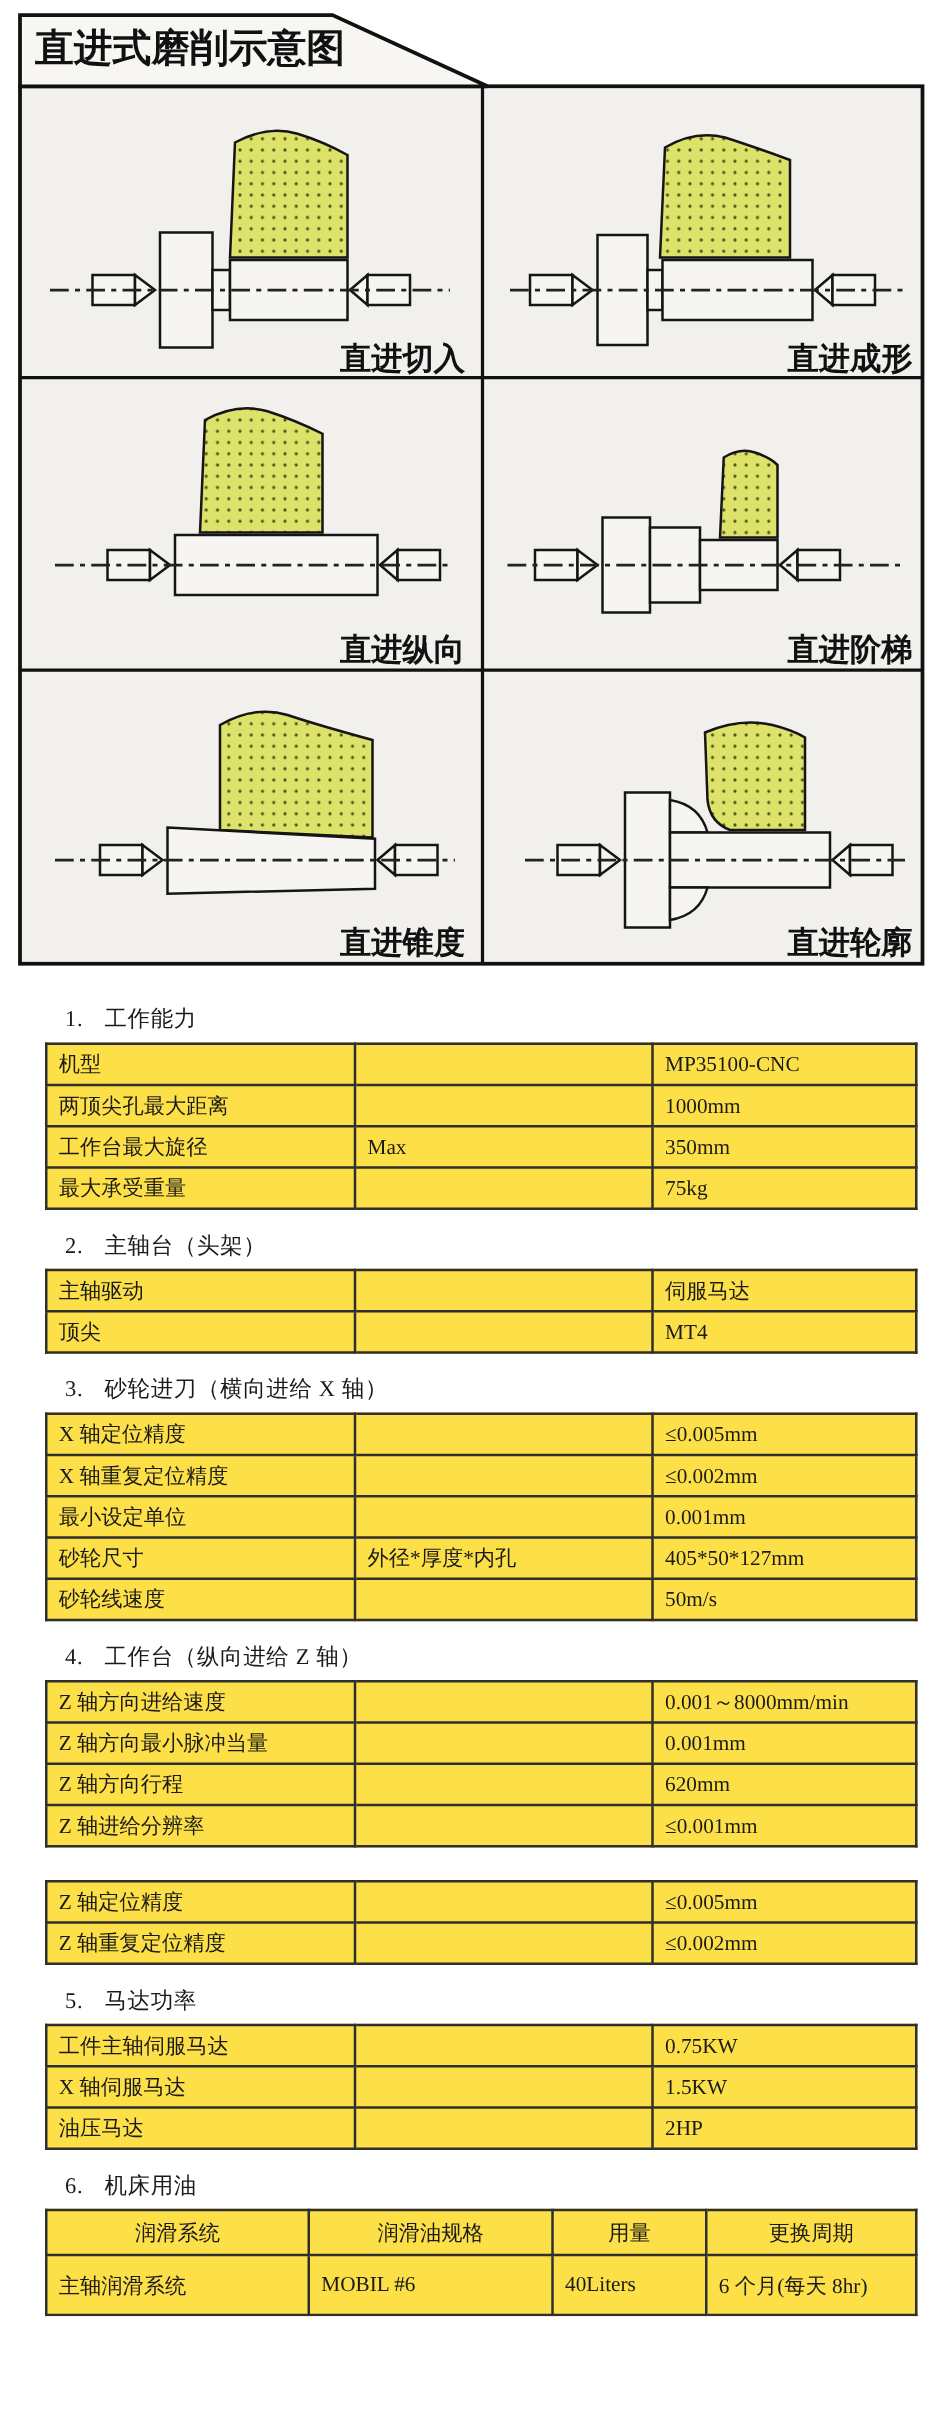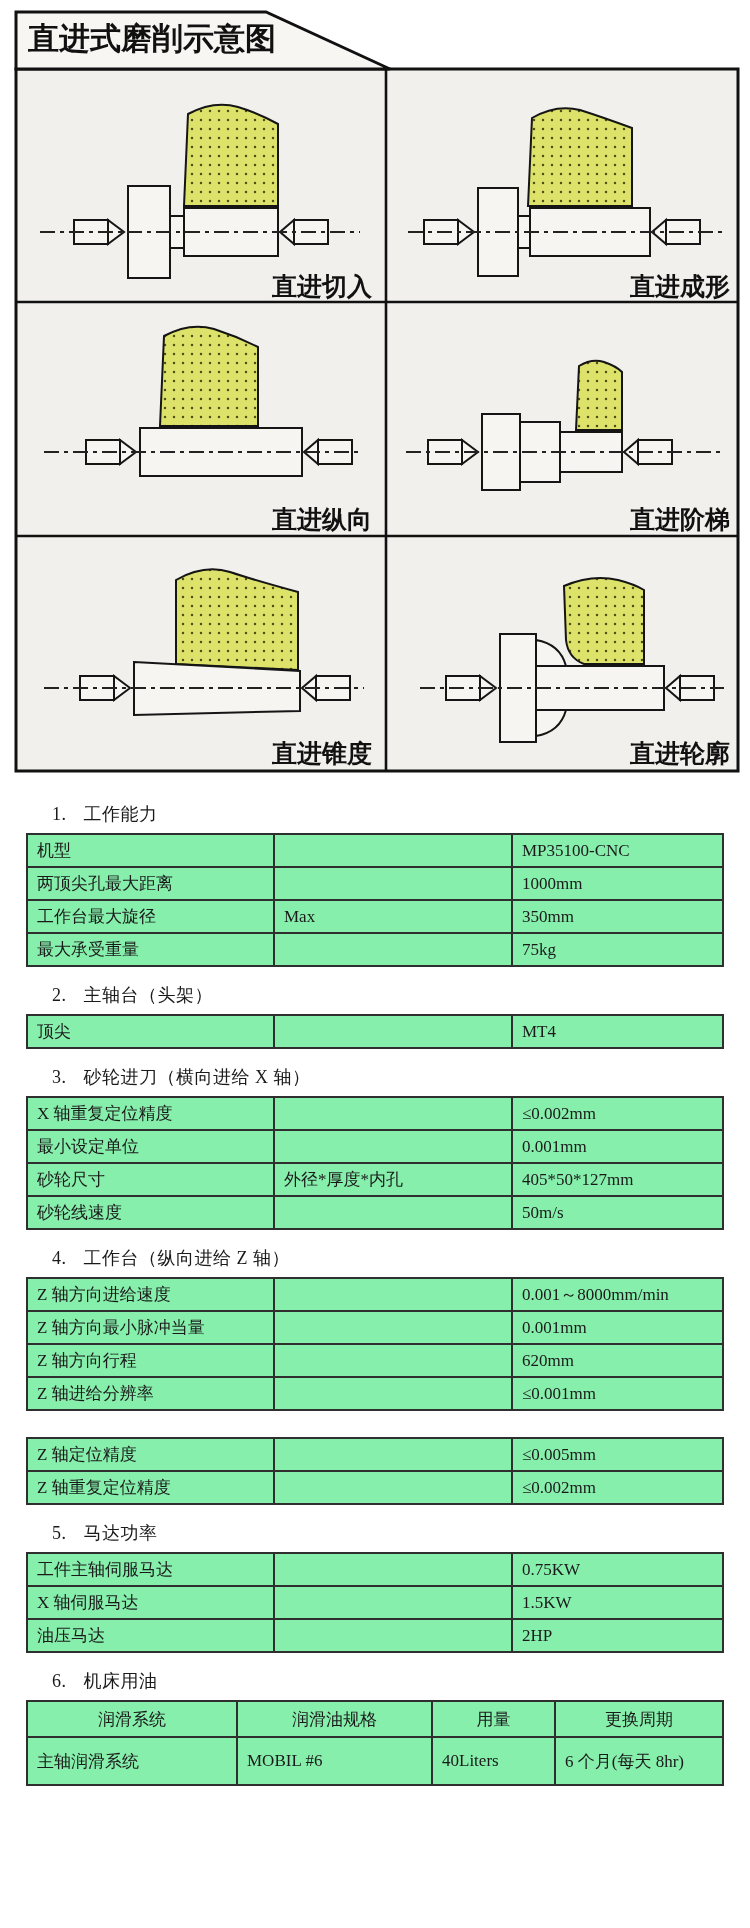--- a/index.html
+++ b/index.html
@@ -3,21 +3,21 @@
 <meta charset="utf-8">
 <style>
   html,body{margin:0;padding:0;background:#ffffff;}
   body{width:750px;font-family:"Liberation Serif","DejaVu Serif",serif;color:#1a1a1a;}
   .page{width:750px;}
   svg .lbl{font-family:"DejaVu Sans","Liberation Sans",sans-serif;font-weight:bold;font-size:25px;fill:#111;}
   svg .ttl{font-family:"DejaVu Sans","Liberation Sans",sans-serif;font-weight:bold;font-size:31px;fill:#111;}
   .sec-h{font-size:18px;margin:16px 0 7px 52px;letter-spacing:0.5px;}
   .sec-h .no{display:inline-block;}
   .sec-h .tt{margin-left:17px;}
-  table.spec{border-collapse:collapse;table-layout:fixed;margin-left:26px;width:696px;background:#86efac;}
+  table.spec{border-collapse:collapse;table-layout:fixed;margin-left:36px;width:696px;background:#fde047;}
   table.spec td,table.spec th{border:2px solid #2f2f2f;height:29px;padding:1px 4px 1px 9px;font-size:17px;font-weight:normal;text-align:left;overflow:hidden;white-space:nowrap;}
   table.oil td{height:44px;}
   table.oil th{height:32px;text-align:center;padding-left:4px;border-radius:15px;}
   .gap26{height:26px;}
 </style>
 </head>
 <body>
 
 <div class="page">
 
@@ -148,37 +148,47 @@
 
 
 <div class="sec-h"><span class="no">2.</span><span class="tt">主轴台（头架）</span></div>
 <table class="spec">
   <colgroup>
         <col style="width:247px">
         <col style="width:238px">
         <col style="width:211px">
       </colgroup>
   <tbody>
+        <tr>
+          <td>主轴驱动</td>
+          <td></td>
+          <td>伺服马达</td>
+        </tr>
   <tr>
           <td>顶尖</td>
           <td></td>
           <td>MT4</td>
         </tr>
 </tbody>
     </table>
 
 
 <div class="sec-h"><span class="no">3.</span><span class="tt">砂轮进刀（横向进给 X 轴）</span></div>
 <table class="spec">
   <colgroup>
         <col style="width:247px">
         <col style="width:238px">
         <col style="width:211px">
       </colgroup>
   <tbody>
+        <tr>
+          <td>X 轴定位精度</td>
+          <td></td>
+          <td>≤0.005mm</td>
+        </tr>
   <tr>
           <td>X 轴重复定位精度</td>
           <td></td>
           <td>≤0.002mm</td>
         </tr>
   <tr>
           <td>最小设定单位</td>
           <td></td>
           <td>0.001mm</td>
         </tr>

